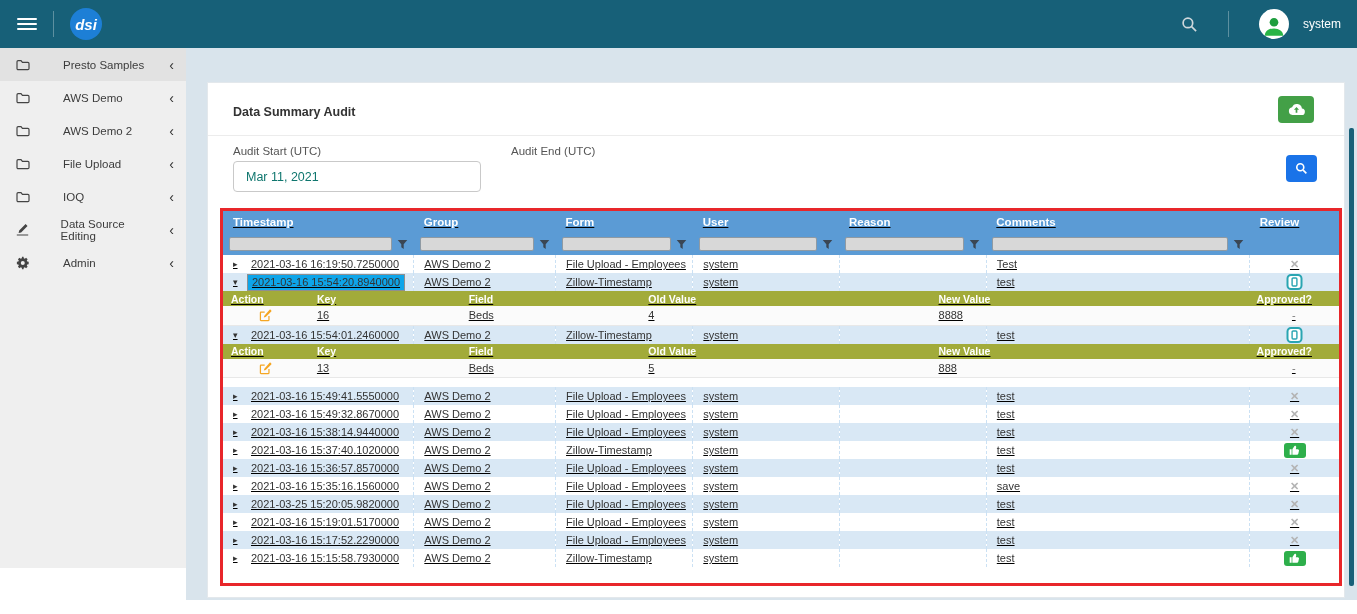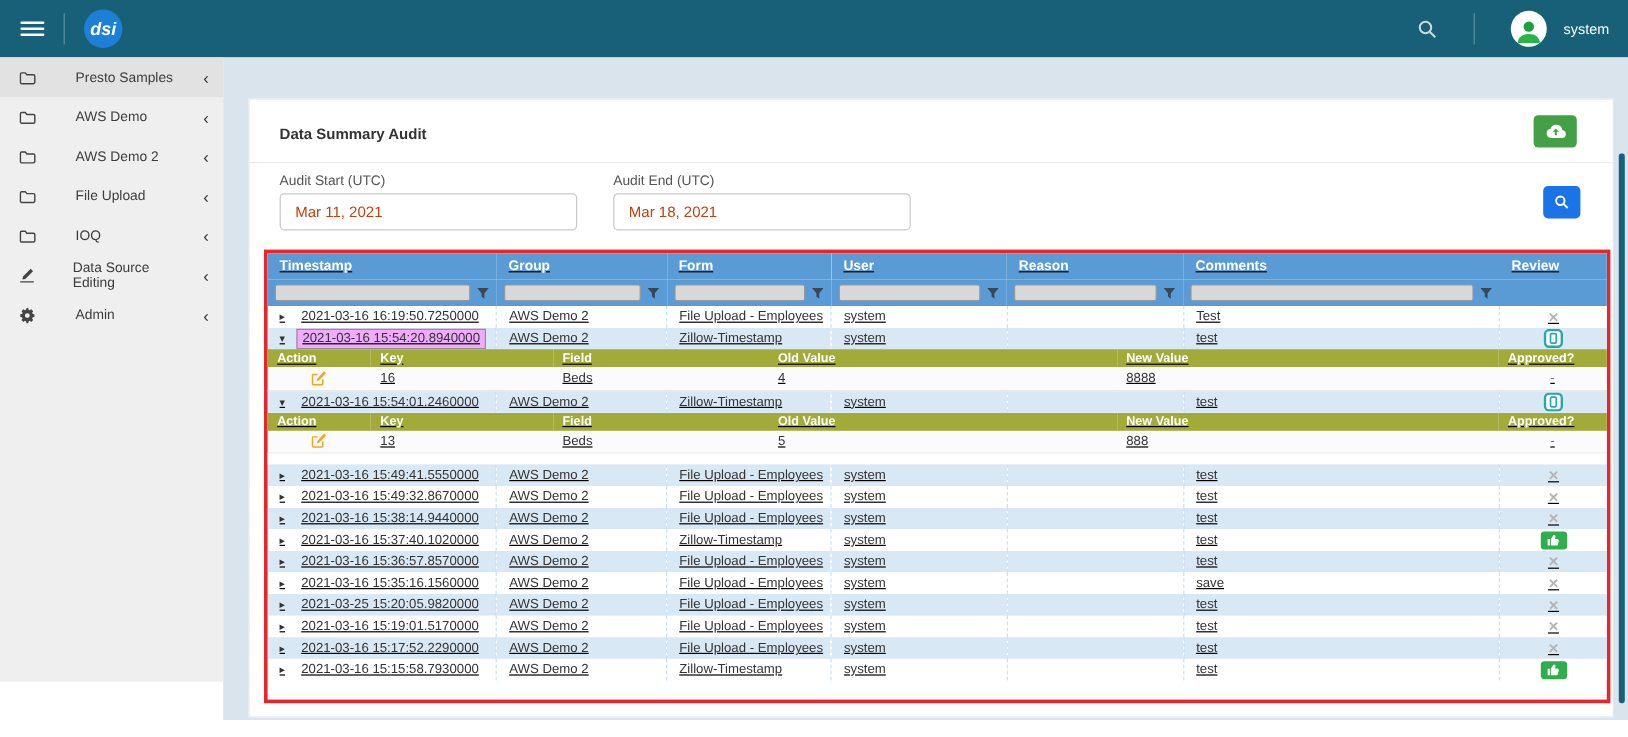--- a/index.html
+++ b/index.html
@@ -26,39 +26,39 @@
   .side-item .s-icon { width:18px; display:flex; align-items:center; }
   .side-item .s-label { margin-left:9px; }
   .side-item .chev { margin-left:auto; font-size:14px; color:#333; line-height:1; }
 
   
   .card { position:absolute; left:207px; top:34px; width:1138px; height:516px; background:#fff; border:1px solid #e3e8ec; z-index:3; }
   .card-title { position:absolute; left:25px; top:22px; font-size:12.5px; font-weight:bold; color:#333; }
   .export-btn { position:absolute; right:30px; top:13px; width:36px; height:27px; background:var(--export-green); border:none; border-radius:4px; display:flex; align-items:center; justify-content:center; cursor:pointer; }
   .title-divider { position:absolute; left:0; right:0; top:52px; border-top:1px solid #ececec; }
   .fld-label { position:absolute; top:62px; font-size:11.5px; color:#555; }
-  .fld-box { position:absolute; top:78px; height:31px; width:248px; border:1px solid #c9c9c9; border-radius:4px; font-family:"Liberation Sans",sans-serif; font-size:12.5px; color:#c2410c; padding-left:12px; background:#fff; }
+  .fld-box { position:absolute; top:78px; height:31px; width:248px; border:1px solid #c9c9c9; border-radius:4px; font-family:"Liberation Sans",sans-serif; font-size:12.5px; color:#0f766e; padding-left:12px; background:#fff; }
   .f1 { left:25px; } .f2 { left:303px; }
   .search-btn { position:absolute; right:27px; top:72px; width:31px; height:27px; background:var(--search-blue); border:none; border-radius:4px; display:flex; align-items:center; justify-content:center; cursor:pointer; }
 
   
   .table-annot { position:absolute; left:12px; top:125px; width:1122px; height:378px; border:3px solid var(--annotation-red); background:#fff;text-decoration:underline; }
   table.audit { width:100%; border-collapse:collapse; font-size:11px; color:#333; table-layout:fixed; }
   table.audit thead th { background:var(--table-header-bg); color:#fff; font-size:11.5px; font-weight:bold; text-align:left; height:22px; padding-left:10px; overflow:hidden; white-space:nowrap; }
   tr.filter-row td { background:var(--table-header-bg); height:22px; padding:0 6px; }
   .filter-cell { display:flex; align-items:center; gap:5px; }
   .filter-input { flex:1; height:14px; background:#d8d8d8; border:1px solid #8f9aa3; border-radius:2px; min-width:10px; }
   tr.main-row td { height:18px; padding-left:10px; white-space:nowrap; overflow:hidden; border-right:1px dashed rgba(160,200,235,.55); }
   tr.main-row td:last-child { border-right:none; }
   tr.main-row.white { background:#fff; }
   tr.main-row.blue { background:var(--row-alt-bg); }
   .ts-cell { display:flex; align-items:center; height:18px; }
   .arrow { width:14px; font-size:9px; color:#333; cursor:pointer; flex:0 0 14px; }
   .ts-text { padding:0 4px; }
-  .ts-text.focused { border:1px solid #8f8f8f; background:#f0abfc; height:17px; display:flex; align-items:center; }
+  .ts-text.focused { border:1px solid #8f8f8f; background:#0ea5e9; height:17px; display:flex; align-items:center; }
   td.review-cell { text-align:center; padding-left:0 !important; }
   .x-mark { color:#b4b4b4; font-size:11px; font-weight:bold; cursor:pointer; }
   .icon-btn { display:inline-flex; vertical-align:middle; cursor:pointer; }
   .thumb-btn { display:inline-flex; align-items:center; justify-content:center; width:22px; height:15px; background:var(--thumb-green); border-radius:3px; cursor:pointer; vertical-align:middle; }
   
   td.sub-wrap { padding:0;border-radius:16px; }
   table.sub { width:100%; border-collapse:collapse; table-layout:fixed; }
   table.sub thead th { background:var(--subtable-header-bg); color:#fff; font-size:10.5px; font-weight:bold; text-align:left; height:15px; padding-left:8px; white-space:nowrap; overflow:hidden; }
   table.sub tbody td { height:19px; background:#fbfbfb; border-bottom:1px solid #e8e8e8; padding-left:8px; font-size:11px; white-space:nowrap; overflow:hidden; }
   td.action-cell { text-align:center; padding-left:0 !important; }
@@ -173,21 +173,20 @@
       <svg width="17" height="13" viewBox="0 0 20 14">
           <path d="M16.4 5.9A6 6 0 0 0 4.8 4.4 4.6 4.6 0 0 0 5.2 13.5h10.4a3.6 3.6 0 0 0 .8-7.6z" fill="#fff"></path>
           <path d="M10 4.2l3 3.2h-2v3.4H9V7.4H7z" fill="#43a047"></path>
         </svg>
     </button>
     <div class="title-divider"></div>
 
     <label class="fld-label f1">Audit Start (UTC)</label>
     <input class="fld-box f1" value="Mar 11, 2021" style="">
     <label class="fld-label f2">Audit End (UTC)</label>
-    <input class="fld-box f2" value="Mar 18, 2021" style="">
     <button class="search-btn">
       <svg width="13" height="13" viewBox="0 0 16 16" fill="none" stroke="#fff" stroke-width="2">
           <circle cx="6.5" cy="6.5" r="4.3"></circle>
           <path d="M10 10l4 4"></path>
         </svg>
     </button>
 
     <div class="table-annot">
       <table class="audit" id="audit-table">
         <colgroup>

